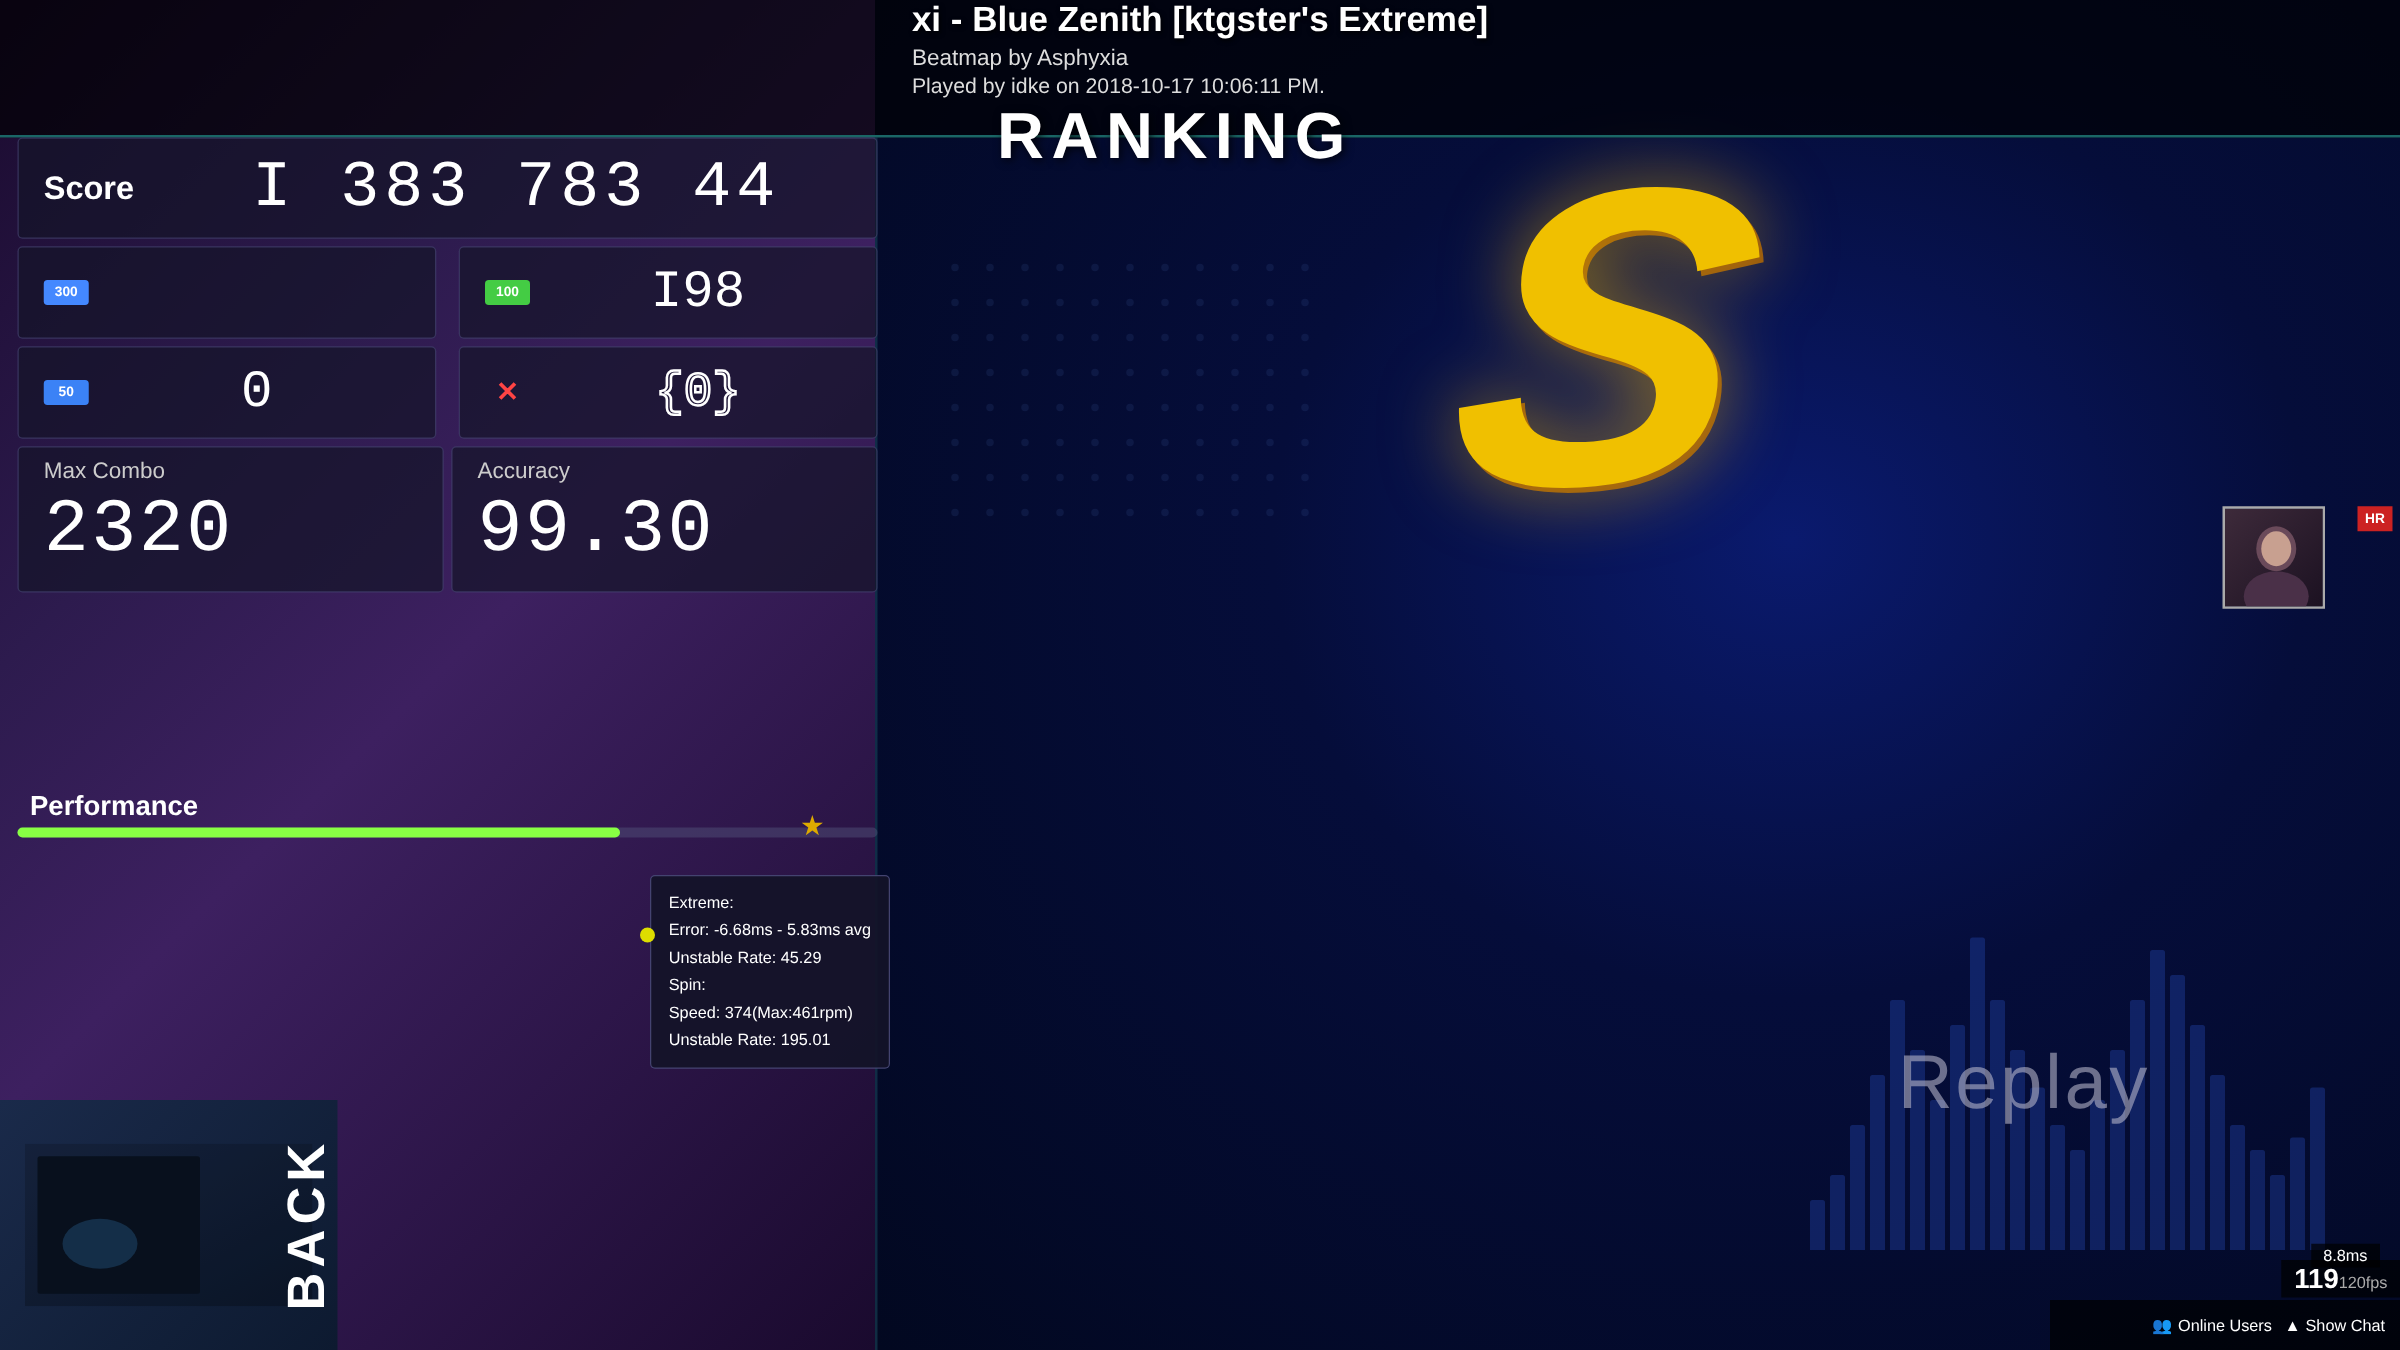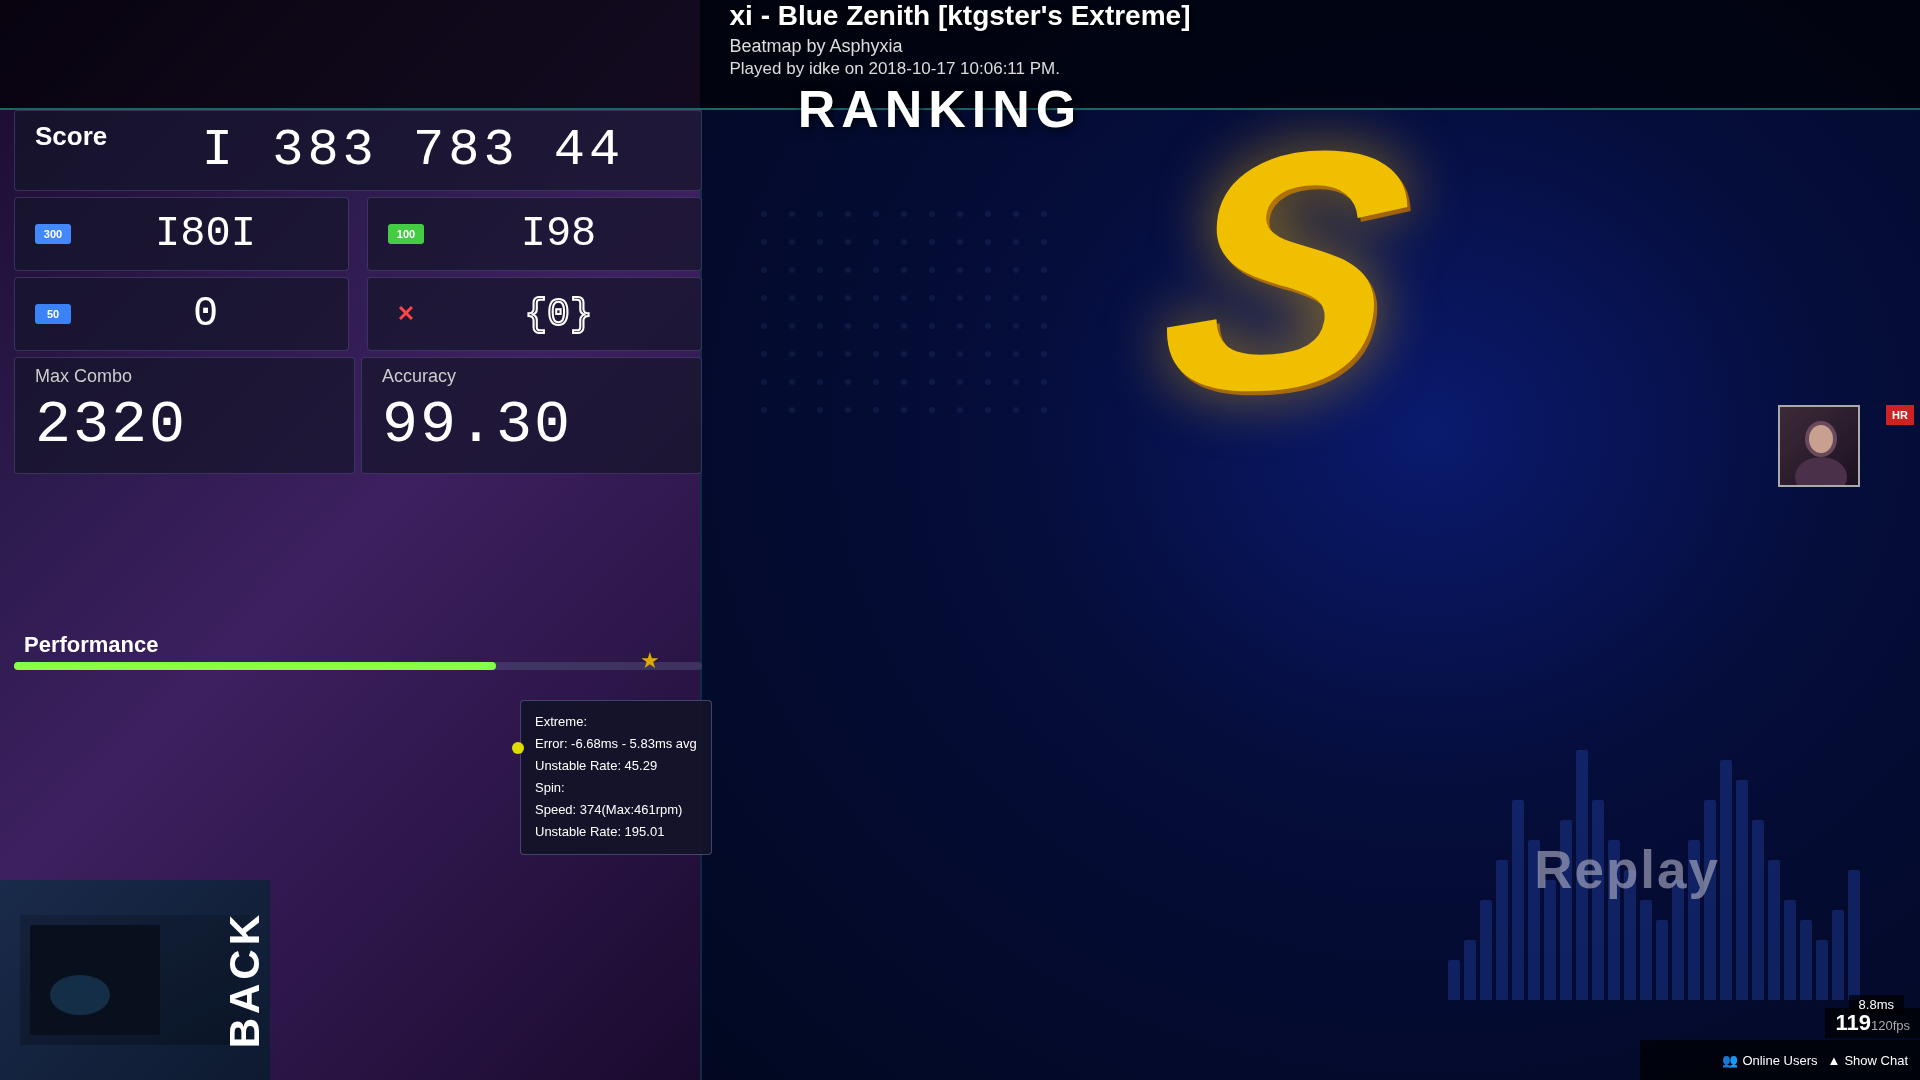--- a/index.html
+++ b/index.html
@@ -83,21 +83,21 @@
     .score-panel {
       position: absolute;
       top: 110px;
       left: 14px;
       width: 688px;
       z-index: 10;
     }
 
     .score-row {
       display: flex;
-      align-items: flex-start;
+      align-items: center;
       background: rgba(20,20,40,0.7);
       border: 1px solid rgba(100,100,160,0.4);
       margin-bottom: 6px;
       padding: 10px 20px;
       border-radius: 4px;
     }
 
     .score-label {
       font-size: 26px;
       color: #fff;
@@ -336,24 +336,24 @@
       justify-content: center;
       z-index: 16;
       transform: translate(54px, 0);
     }
 
     
     .replay-button {
       position: absolute;
       bottom: 180px;
       right: 200px;
-      font-size: 53px;
+      font-size: 61px;
       color: rgba(180,180,200,0.6);
       z-index: 10;
-      font-weight: 700;
+      font-weight: 400;
       letter-spacing: 2px;
       cursor: pointer;
     }
 
     
     .bottom-bar {
       position: absolute;
       bottom: 0;
       right: 0;
       width: 280px;
@@ -606,21 +606,20 @@
 <div class="score-panel">
 
   <div class="score-row">
     <span class="score-label">Score</span>
     <span class="score-value">I 383 783 44</span>
   </div>
 
   <div class="hit-row">
     <div class="hit-cell">
       <div class="hit-badge badge-300">300</div>
-      <span class="hit-value">I80I</span>
     </div>
     <div class="hit-cell">
       <div class="hit-badge badge-100">100</div>
       <span class="hit-value">I98</span>
     </div>
   </div>
 
   <div class="hit-row">
     <div class="hit-cell">
       <div class="hit-badge badge-50">50</div>

